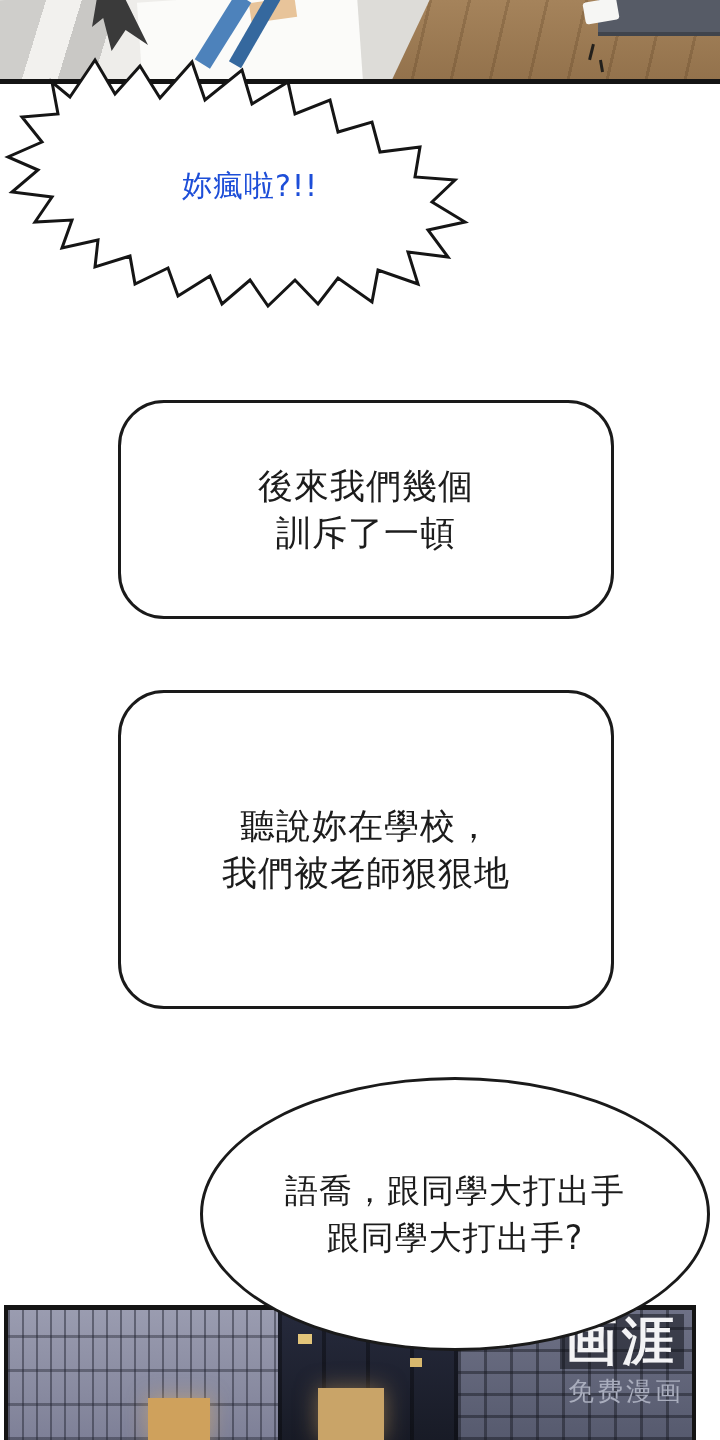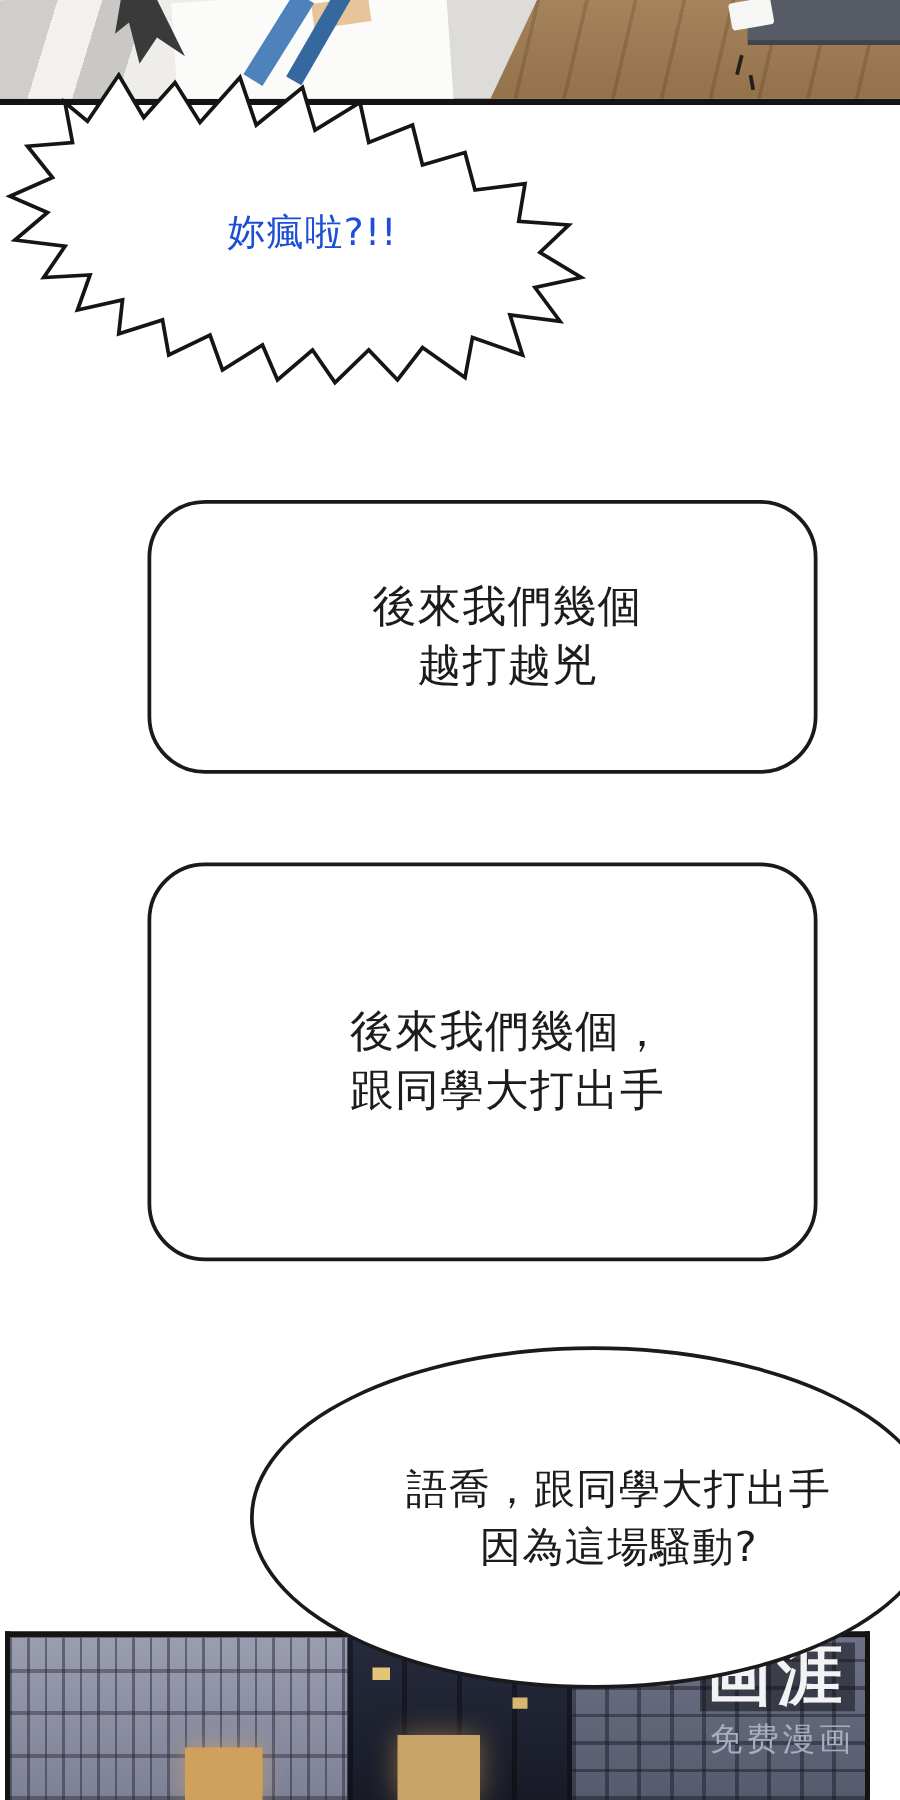--- a/index.html
+++ b/index.html
@@ -40,21 +40,21 @@
   
   .shout-svg{left:0;top:52px;width:480px;height:262px;z-index:5;}
   .shout-text{
     left:130px;top:166px;width:240px;z-index:6;
     text-align:center;font-size:30px;letter-spacing:1px;color:#1d4ed8;
   }
 
   
   .bubble{
     background:#ffffff;border:3px solid #1a1a1a;border-radius:46px;
-    display:flex;align-items:center;justify-content:center;text-align:center;padding-left:40px;
+    display:flex;align-items:center;justify-content:center;text-align:center;
   }
   .bubble-1{left:118px;top:400px;width:490px;height:213px;}
   .bubble-2{left:118px;top:690px;width:490px;height:313px;}
   .bubble-text{font-size:35px;line-height:47px;letter-spacing:1px;color:#1c1c1c;}
 
   
   .bubble-3{
     left:200px;top:1077px;width:504px;height:268px;z-index:8;
     border-radius:50%;
   }
@@ -116,45 +116,45 @@
   </div>
 
   <svg class="abs shout-svg" viewBox="0 0 480 262">
     <polygon points="70,45 95,8 115,42 140,14 160,46 192,10 205,48 242,18 252,52 288,30 295,62 330,48 338,80 372,70 380,100 420,95 415,125 455,128 432,150 465,170 428,178 448,205 408,200 418,232 378,218 372,250 338,226 318,252 295,228 268,254 250,228 222,252 210,224 178,244 168,216 135,232 130,204 95,215 98,188 62,196 72,168 35,170 52,145 12,140 38,118 8,105 42,90 22,65 58,62 52,30" fill="#ffffff" stroke="#151515" stroke-width="3"></polygon>
   </svg>
   <div class="abs shout-text">妳瘋啦?!!</div>
 
   <div class="abs bubble bubble-1">
     <div class="bubble-text">
       <div>後來我們幾個</div>
-      <div>越打越兇</div>
+      <div>訓斥了一頓</div>
     </div>
   </div>
 
   <div class="abs bubble bubble-2">
     <div class="bubble-text">
-      <div>後來我們幾個，</div>
-      <div>跟同學大打出手</div>
+      <div>聽說妳在學校，</div>
+      <div>我們被老師狠狠地</div>
     </div>
   </div>
 
   <div class="abs bottom-panel">
     <div class="bp-left"></div>
     <div class="bp-warm-1"></div>
     <div class="bp-center"></div>
     <div class="bp-warm-2"></div>
     <div class="bp-dot-1"></div>
     <div class="bp-dot-2"></div>
     <div class="bp-right"></div>
     <div class="watermark">
       <div class="wm-logo">画涯</div>
       <div class="wm-sub">免费漫画</div>
     </div>
   </div>
 
   <div class="abs bubble bubble-3">
     <div class="bubble-text">
       <div>語喬，跟同學大打出手</div>
-      <div>因為這場騷動?</div>
+      <div>跟同學大打出手?</div>
     </div>
   </div>
 
 </div>
 
 </body></html>

